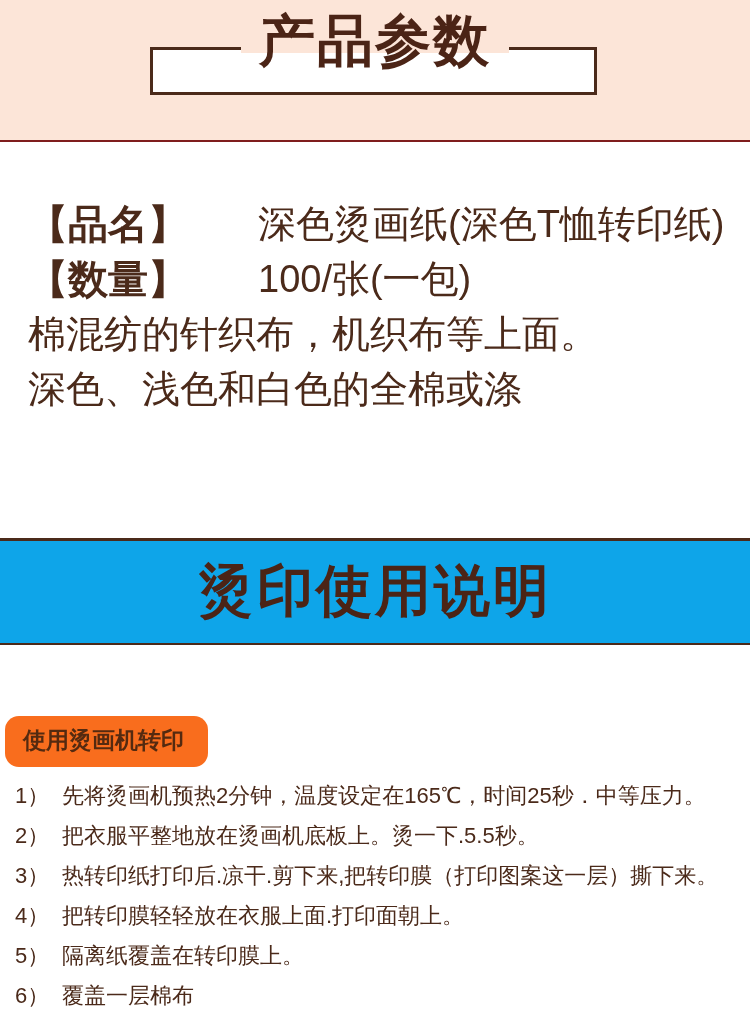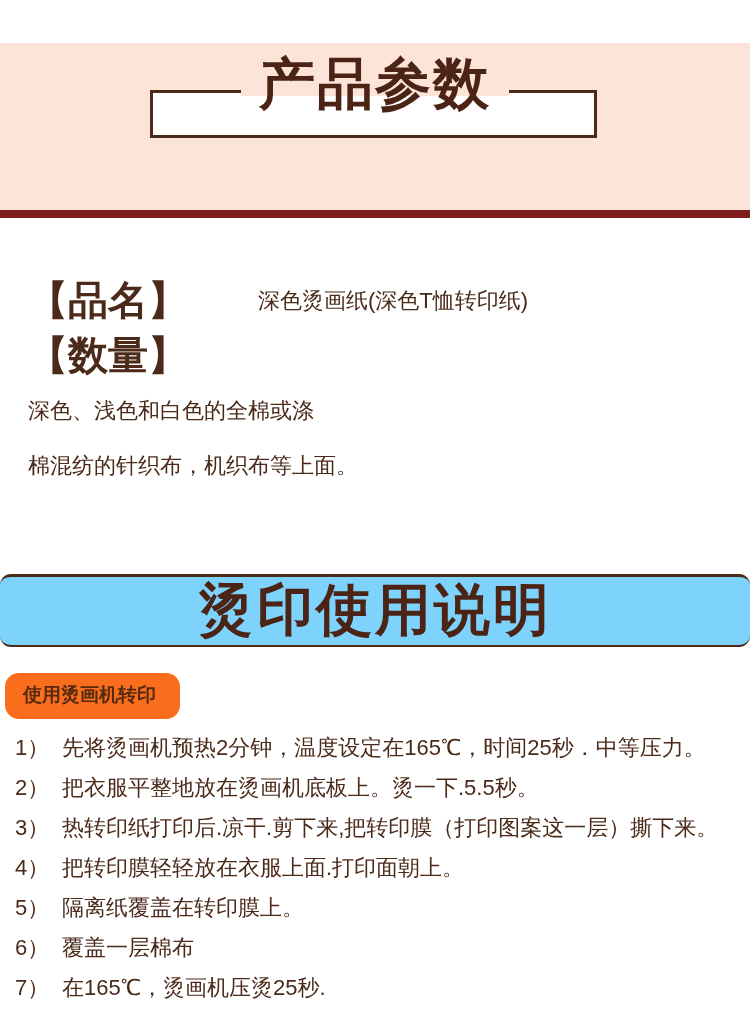--- a/index.html
+++ b/index.html
@@ -8,24 +8,23 @@
     height: 1014px;
     background: #ffffff;
     font-family: "Liberation Sans", sans-serif;
     color: #4b2a1a;
     overflow: hidden;
   }
 
   
   .header {
     position: relative;
-    height: 175px;
+    height: 142px;
     background: #fce5d8;
-    border-bottom: 8px solid #7f1d1d;
-    margin-top: 43px;
+    border-bottom: 2px solid #7f1d1d;
   }
   .title-box {
     position: absolute;
     left: 150px;
     top: 47px;
     width: 447px;
     height: 48px;
     background: #ffffff;
     border: 3px solid #4b2a1a;
   }
@@ -45,75 +44,75 @@
     margin-top: 13px;
     font-size: 56px;
     line-height: 1;
     font-weight: bold;
     color: #4b2416;
     letter-spacing: 2px;
   }
 
   
   .params {
-    height: 356px;
+    height: 396px;
     padding: 55px 20px 12px 28px;
     background: #ffffff;
   }
   .param-row { display: flex; }
   .param-label {
     width: 230px;
     flex: 0 0 230px;
     font-size: 40px;
     line-height: 55px;
     font-weight: bold;
     color: #4b2a1a;
     white-space: nowrap;
   }
   .param-values { flex: 1; }
   .param-value {
-    font-size: 22px;
+    font-size: 38px;
     line-height: 55px;
     color: #4b2a1a;
     white-space: nowrap;
   }
 
   
   .banner {
-    height: 73px;
-    background: #7dd3fc;
+    height: 107px;
+    background: #0ea5e9;
     border-top: 3px solid #4b2a1a;
     border-bottom: 2px solid #4b2a1a;
     display: flex;
     align-items: center;
     justify-content: center;
-    border-radius: 11px;
   }
   .banner-title {
     font-size: 56px;
     font-weight: bold;
     color: #4b2416;
     letter-spacing: 3px;
   }
 
   
   .instructions {
     padding: 26px 10px 0 15px;
     background: #ffffff;
   }
   .method-tag {
     display: inline-block;
     margin-left: -10px;
     background: #f96d1d;
     border-radius: 14px;
     padding: 9px 24px 11px 18px;
-    font-size: 19px;
+    font-size: 23px;
     font-weight: bold;
     color: #542a10;
     white-space: nowrap;
+    margin-top: 45px;
   }
   .steps { margin-top: 9px; }
   .step {
     display: flex;
     line-height: 40px;
     font-size: 22px;
     font-weight: 500;
     color: #4b2a1a;
     white-space: nowrap;
   }
@@ -140,26 +139,29 @@
     <div class="param-values">
       <div class="param-value">深色烫画纸(深色T恤转印纸)</div>
     </div>
   </div>
 
   <div class="param-row">
   </div>
 
   <div class="param-row">
     <div class="param-label">【数量】</div>
-  </div>
-
-  <div class="param-row">
     <div class="param-values">
+      <div class="param-value">100/张(一包)</div>
+    </div>
+  </div>
+
+  <div class="param-row">
+    <div class="param-values">
+      <div class="param-value">棉混纺的针织布，机织布等上面。</div>
       <div class="param-value">深色、浅色和白色的全棉或涤</div>
-      <div class="param-value">棉混纺的针织布，机织布等上面。</div>
     </div>
   </div>
 
 </div>
 
 <div class="banner">
   <span class="banner-title">烫印使用说明</span>
 </div>
 
 <div class="instructions">

